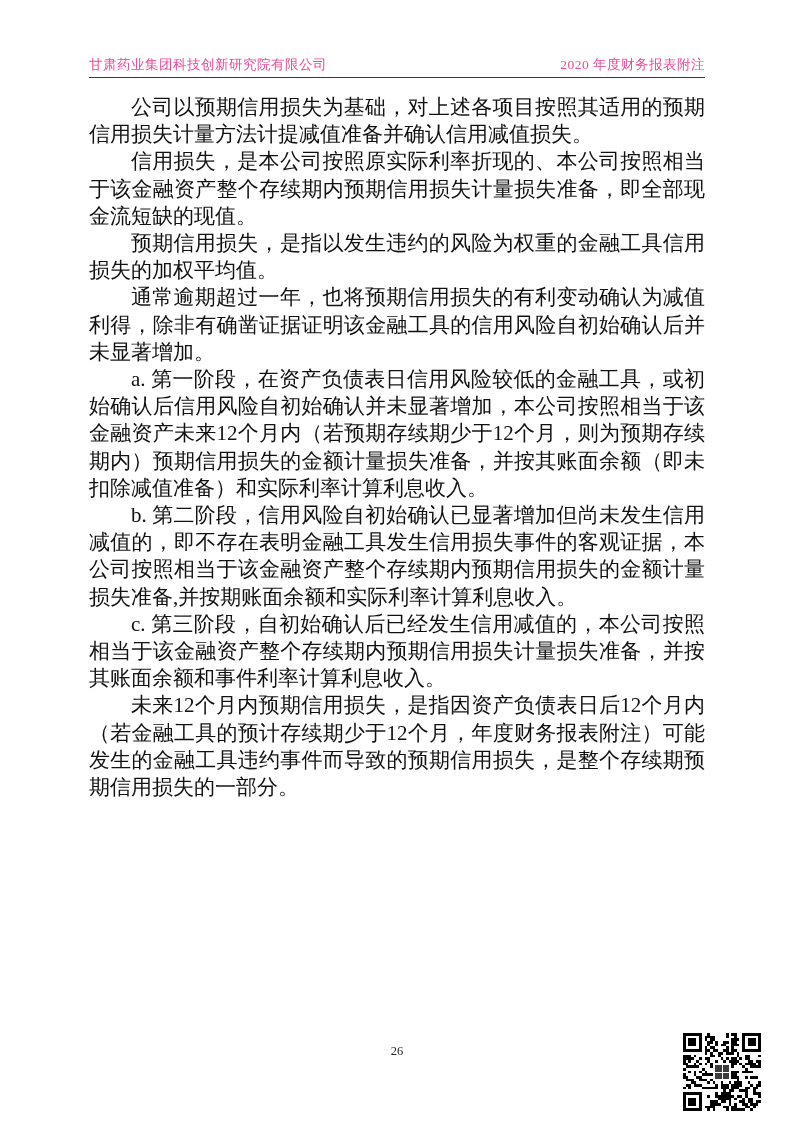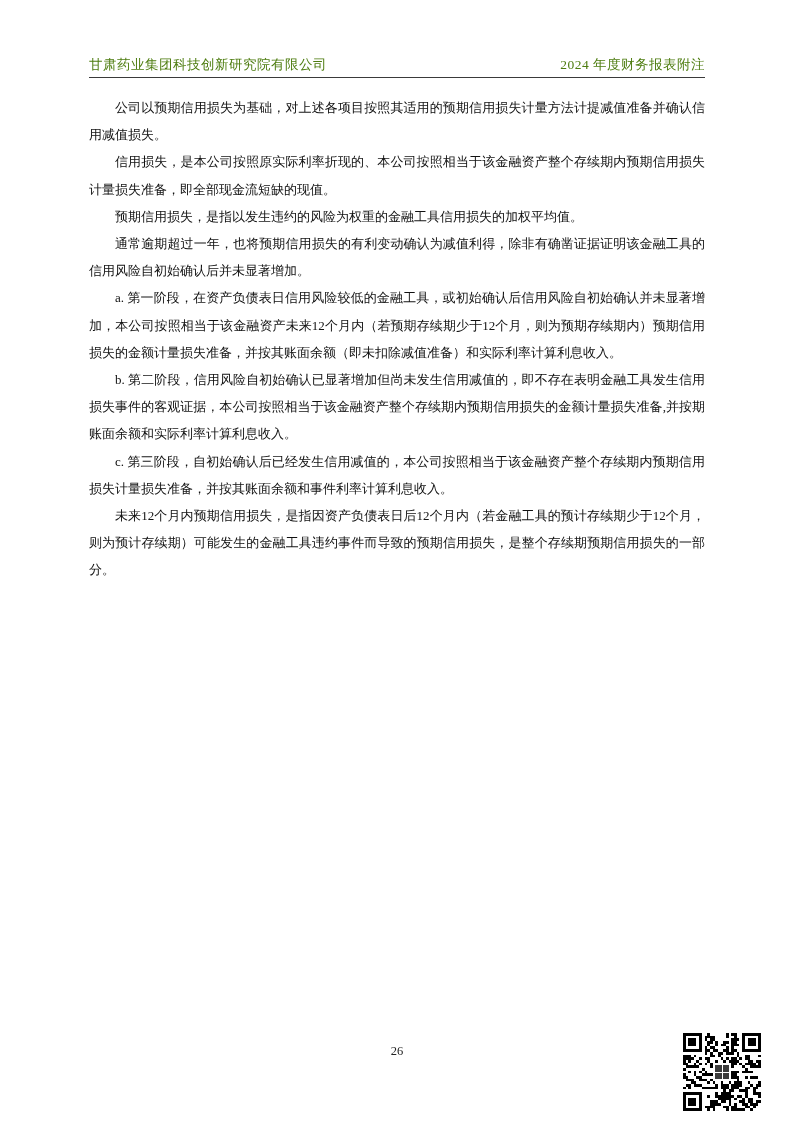--- a/index.html
+++ b/index.html
@@ -21,29 +21,29 @@
     right: 89px;
     top: 50px;
     height: 24px;
     display: flex;
     justify-content: space-between;
     align-items: flex-end;
     border-bottom: 1.5px solid #3a3a3a;
     padding-bottom: 3px;
     font-size: 13.5px;
     letter-spacing: 0.5px;
-    color: #4d7c0f;
+    color: #ec4899;
   }
   
   .doc-body {
     position: absolute;
     left: 89px;
     top: 94px;
     width: 616px;
-    font-size: 13px;
+    font-size: 21px;
     line-height: 27.2px;
     text-align: justify;
     color: #111;
   }
   .doc-body p {
     margin: 0;
     text-indent: 2em;
   }
   
   .page-footer {
@@ -65,32 +65,32 @@
   }
   .qr-code svg { width: 100%; height: 100%; display: block; }
 </style>
 </head>
 <body>
 
 <div class="page">
 
   <div class="page-header">
     <span>甘肃药业集团科技创新研究院有限公司</span>
-    <span>2024 年度财务报表附注</span>
+    <span>2020 年度财务报表附注</span>
   </div>
 
   <div class="doc-body">
     <p>公司以预期信用损失为基础，对上述各项目按照其适用的预期信用损失计量方法计提减值准备并确认信用减值损失。</p>
     <p>信用损失，是本公司按照原实际利率折现的、本公司按照相当于该金融资产整个存续期内预期信用损失计量损失准备，即全部现金流短缺的现值。</p>
     <p>预期信用损失，是指以发生违约的风险为权重的金融工具信用损失的加权平均值。</p>
     <p>通常逾期超过一年，也将预期信用损失的有利变动确认为减值利得，除非有确凿证据证明该金融工具的信用风险自初始确认后并未显著增加。</p>
     <p>a. 第一阶段，在资产负债表日信用风险较低的金融工具，或初始确认后信用风险自初始确认并未显著增加，本公司按照相当于该金融资产未来12个月内（若预期存续期少于12个月，则为预期存续期内）预期信用损失的金额计量损失准备，并按其账面余额（即未扣除减值准备）和实际利率计算利息收入。</p>
     <p>b. 第二阶段，信用风险自初始确认已显著增加但尚未发生信用减值的，即不存在表明金融工具发生信用损失事件的客观证据，本公司按照相当于该金融资产整个存续期内预期信用损失的金额计量损失准备,并按期账面余额和实际利率计算利息收入。</p>
     <p>c. 第三阶段，自初始确认后已经发生信用减值的，本公司按照相当于该金融资产整个存续期内预期信用损失计量损失准备，并按其账面余额和事件利率计算利息收入。</p>
-    <p>未来12个月内预期信用损失，是指因资产负债表日后12个月内（若金融工具的预计存续期少于12个月，则为预计存续期）可能发生的金融工具违约事件而导致的预期信用损失，是整个存续期预期信用损失的一部分。</p>
+    <p>未来12个月内预期信用损失，是指因资产负债表日后12个月内（若金融工具的预计存续期少于12个月，年度财务报表附注）可能发生的金融工具违约事件而导致的预期信用损失，是整个存续期预期信用损失的一部分。</p>
   </div>
 
   <div class="page-footer">
     <span>26</span>
   </div>
 
   <div class="qr-code">
       <svg viewBox="0 0 29 29" shape-rendering="crispEdges" xmlns="http://www.w3.org/2000/svg">
         <rect width="29" height="29" fill="#fff"></rect>
         <g fill="#000">

